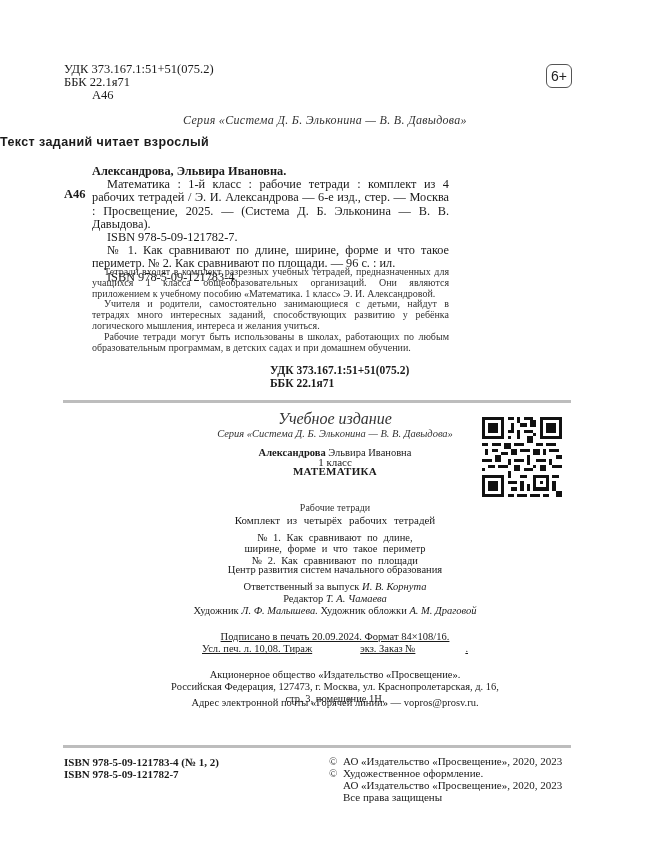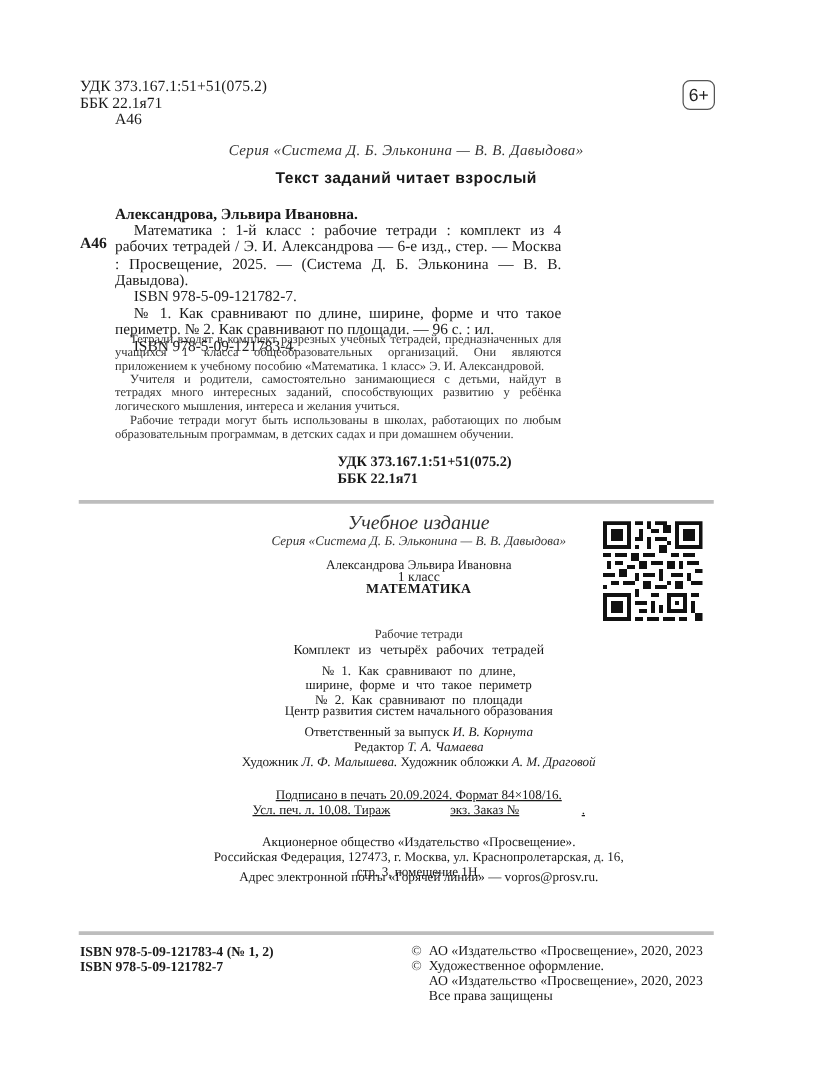--- a/index.html
+++ b/index.html
@@ -15,21 +15,21 @@
       left: 546px; top: 64px; width: 24px; height: 22px;
       border: 1px solid #555; border-radius: 6px;
       font-family: "Liberation Sans", "DejaVu Sans", sans-serif;
       font-size: 14px; line-height: 22px; text-align: center; color: #222;
     }
     .series-top {
       left: 0; width: 650px; top: 113px; text-align: center;
       font-style: italic; font-size: 12px; letter-spacing: 0.3px; color: #333;
     }
     .reader-note {
-      left: 0; width: 650px; top: 135px; text-align: center;
+      left: 0; width: 650px; top: 135px; text-align: left;
       font-family: "Liberation Sans", "DejaVu Sans", sans-serif;
       font-weight: bold; font-size: 12.5px; letter-spacing: 0.4px;
     }
     .cat-index {
       left: 64px; top: 187px; font-size: 12.5px; font-weight: bold;
     }
     .catalog {
       left: 92px; top: 165px; width: 357px;
       font-size: 12.3px; line-height: 13.2px;
     }
@@ -46,21 +46,21 @@
     }
     .sep { background: #bdbdbd; height: 3px; }
     .sep-1 { left: 63px; top: 400px; width: 508px; }
     .sep-2 { left: 63px; top: 745px; width: 508px; }
     .center-col {
       left: 150px; width: 370px; text-align: center;
     }
     .edu { top: 410px; font-style: italic; font-size: 16px; color: #333; }
     .series-2 { top: 428px; font-style: italic; font-size: 10.5px; color: #333; }
     .author-2 { top: 447px; font-size: 10.5px; }
-    .author-2 b { font-weight: normal; }
+    .author-2 b { font-weight: bold; }
     .title-main { top: 465px; font-size: 11px; font-weight: bold; letter-spacing: 0.3px; }
     .grade { top: 456px; font-size: 11px; }
     .wb { top: 502px; font-size: 10px; color: #333; }
     .wb-set { top: 514px; font-size: 11px; word-spacing: 4px; }
     .wb-list { top: 532px; font-size: 10.5px; line-height: 11.3px; word-spacing: 3px; }
     .center-name { top: 564px; font-size: 10.5px; }
     .credits { top: 581px; font-size: 10.5px; line-height: 12.2px; }
     .credits i { font-style: italic; }
     .print { top: 631px; font-size: 10.5px; line-height: 12.2px; text-decoration: underline; }
     .print .blank { display: inline-block; width: 48px; }

